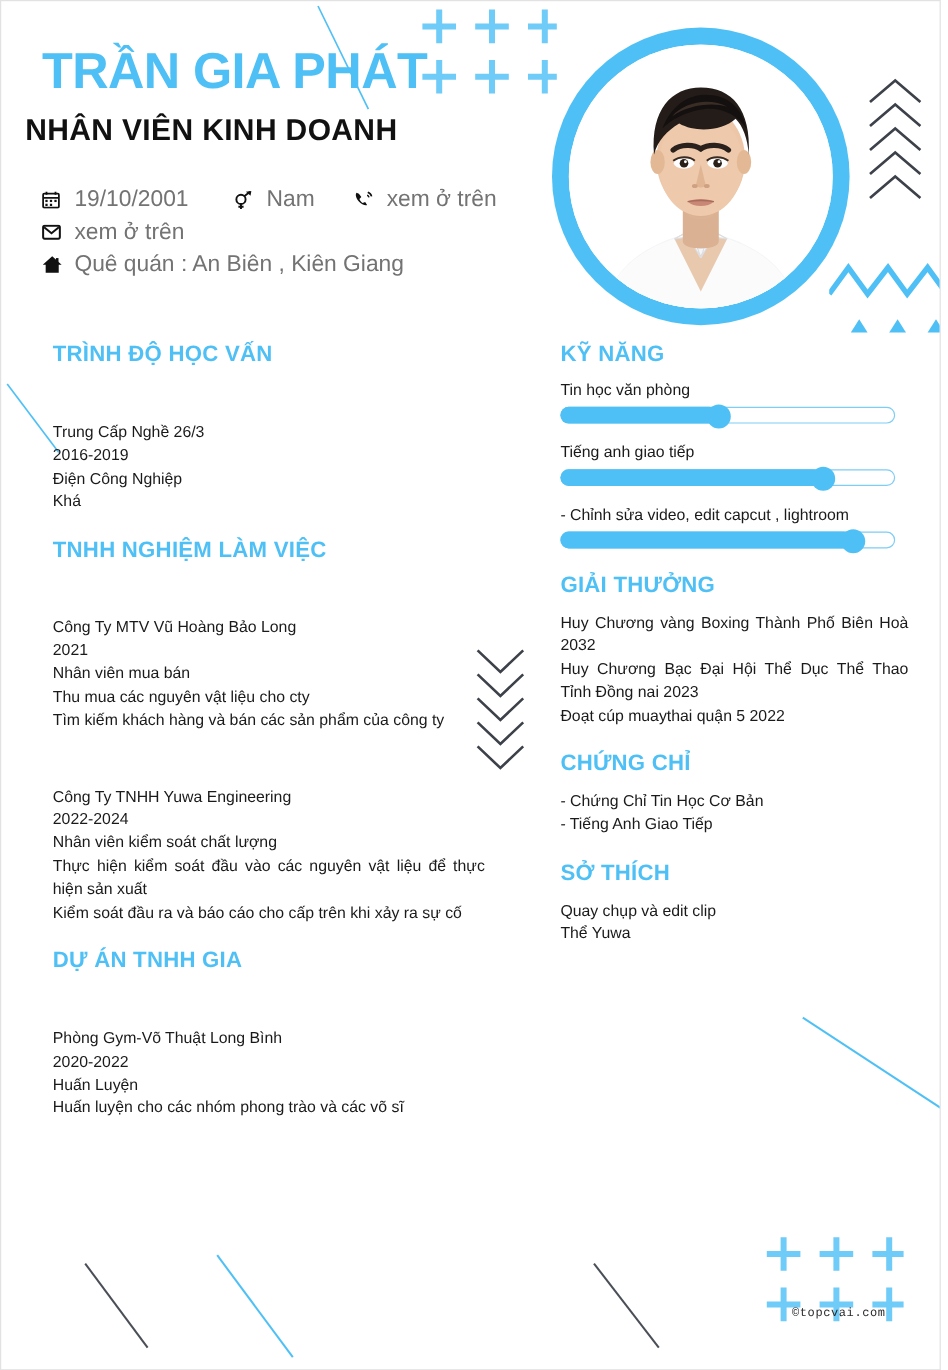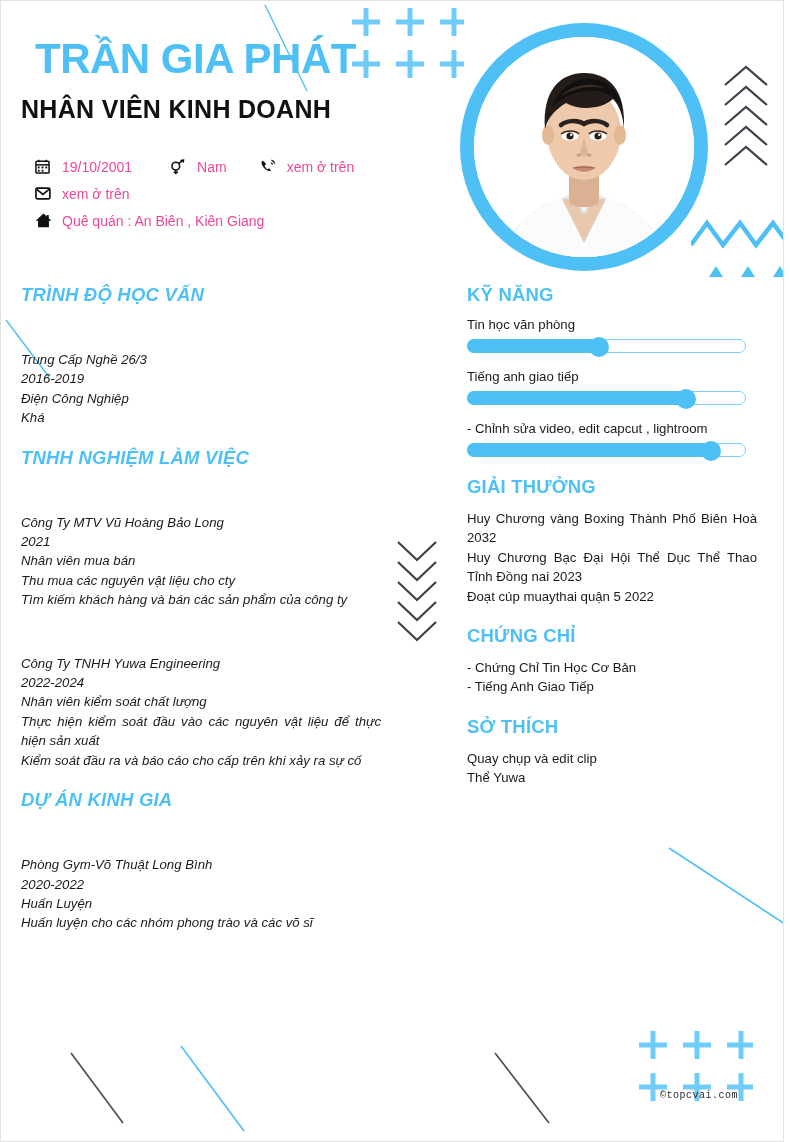--- a/index.html
+++ b/index.html
@@ -32,39 +32,39 @@
   }
   #contact-block { position: absolute; left: 34px; top: 152px; width: 420px; }
   .c-row { display: flex; align-items: center; height: 27px; }
   .c-item { display: flex; align-items: center; }
   .c-ico {
     width: 20px; min-width: 20px; height: 18px;
     display: flex; align-items: center; justify-content: flex-start;
     color: #111; font-size: 15px; line-height: 1;
   }
   .c-ico svg { display: block; }
-  .c-txt { font-size: 14px; color: #ec4899; margin-left: 7px; white-space: nowrap; }
+  .c-txt { font-size: 19px; color: #737373; margin-left: 7px; white-space: nowrap; }
   .c-gap1 { margin-left: 38px; }
   .c-gap2 { margin-left: 33px; }
 
   
   #photo-ring {
     position: absolute; left: 459px; top: 22px;
     width: 248px; height: 248px; border-radius: 50%;
     background: #4FC0F5;
   }
   #photo-inner {
     position: absolute; left: 14px; top: 14px;
     width: 220px; height: 220px; border-radius: 50%;
     background: #ffffff; overflow: hidden;
   }
   #photo-svg { position: absolute; left: 0; top: 0; }
 
   
-  #col-left  { position: absolute; left: 20px;  top: 283px; width: 360px; font-style: italic; }
+  #col-left  { position: absolute; left: 43px;  top: 283px; width: 360px; }
   #col-right { position: absolute; left: 466px; top: 283px; width: 290px; }
 
   .sec-title {
     font-size: 18.5px; font-weight: bold; color: #4FC0F5;
     letter-spacing: 0.2px; margin-bottom: 11px; white-space: nowrap;
   }
   .sec { margin-bottom: 19px; }
   .line {
     font-size: 13.2px; color: #1a1a1a; line-height: 1.47;
   }
@@ -353,21 +353,21 @@
       <div class="blk">
         <div class="line">Công Ty TNHH Yuwa Engineering</div>
         <div class="line">2022-2024</div>
         <div class="line">Nhân viên kiểm soát chất lượng</div>
         <div class="line just">Thực hiện kiểm soát đầu vào các nguyên vật liệu để thực hiện sản xuất</div>
         <div class="line just">Kiểm soát đầu ra  và báo cáo cho cấp trên khi xảy ra sự cố</div>
       </div>
     </div>
 
     <div class="sec">
-      <div class="sec-title">DỰ ÁN KINH GIA</div>
+      <div class="sec-title">DỰ ÁN TNHH GIA</div>
       <div class="blk">
         <div class="line">Phòng Gym-Võ Thuật Long Bình</div>
         <div class="line">2020-2022</div>
         <div class="line">Huấn Luyện</div>
         <div class="line just">Huấn luyện cho các nhóm phong trào và các võ sĩ</div>
       </div>
     </div>
 
   </div>
 

